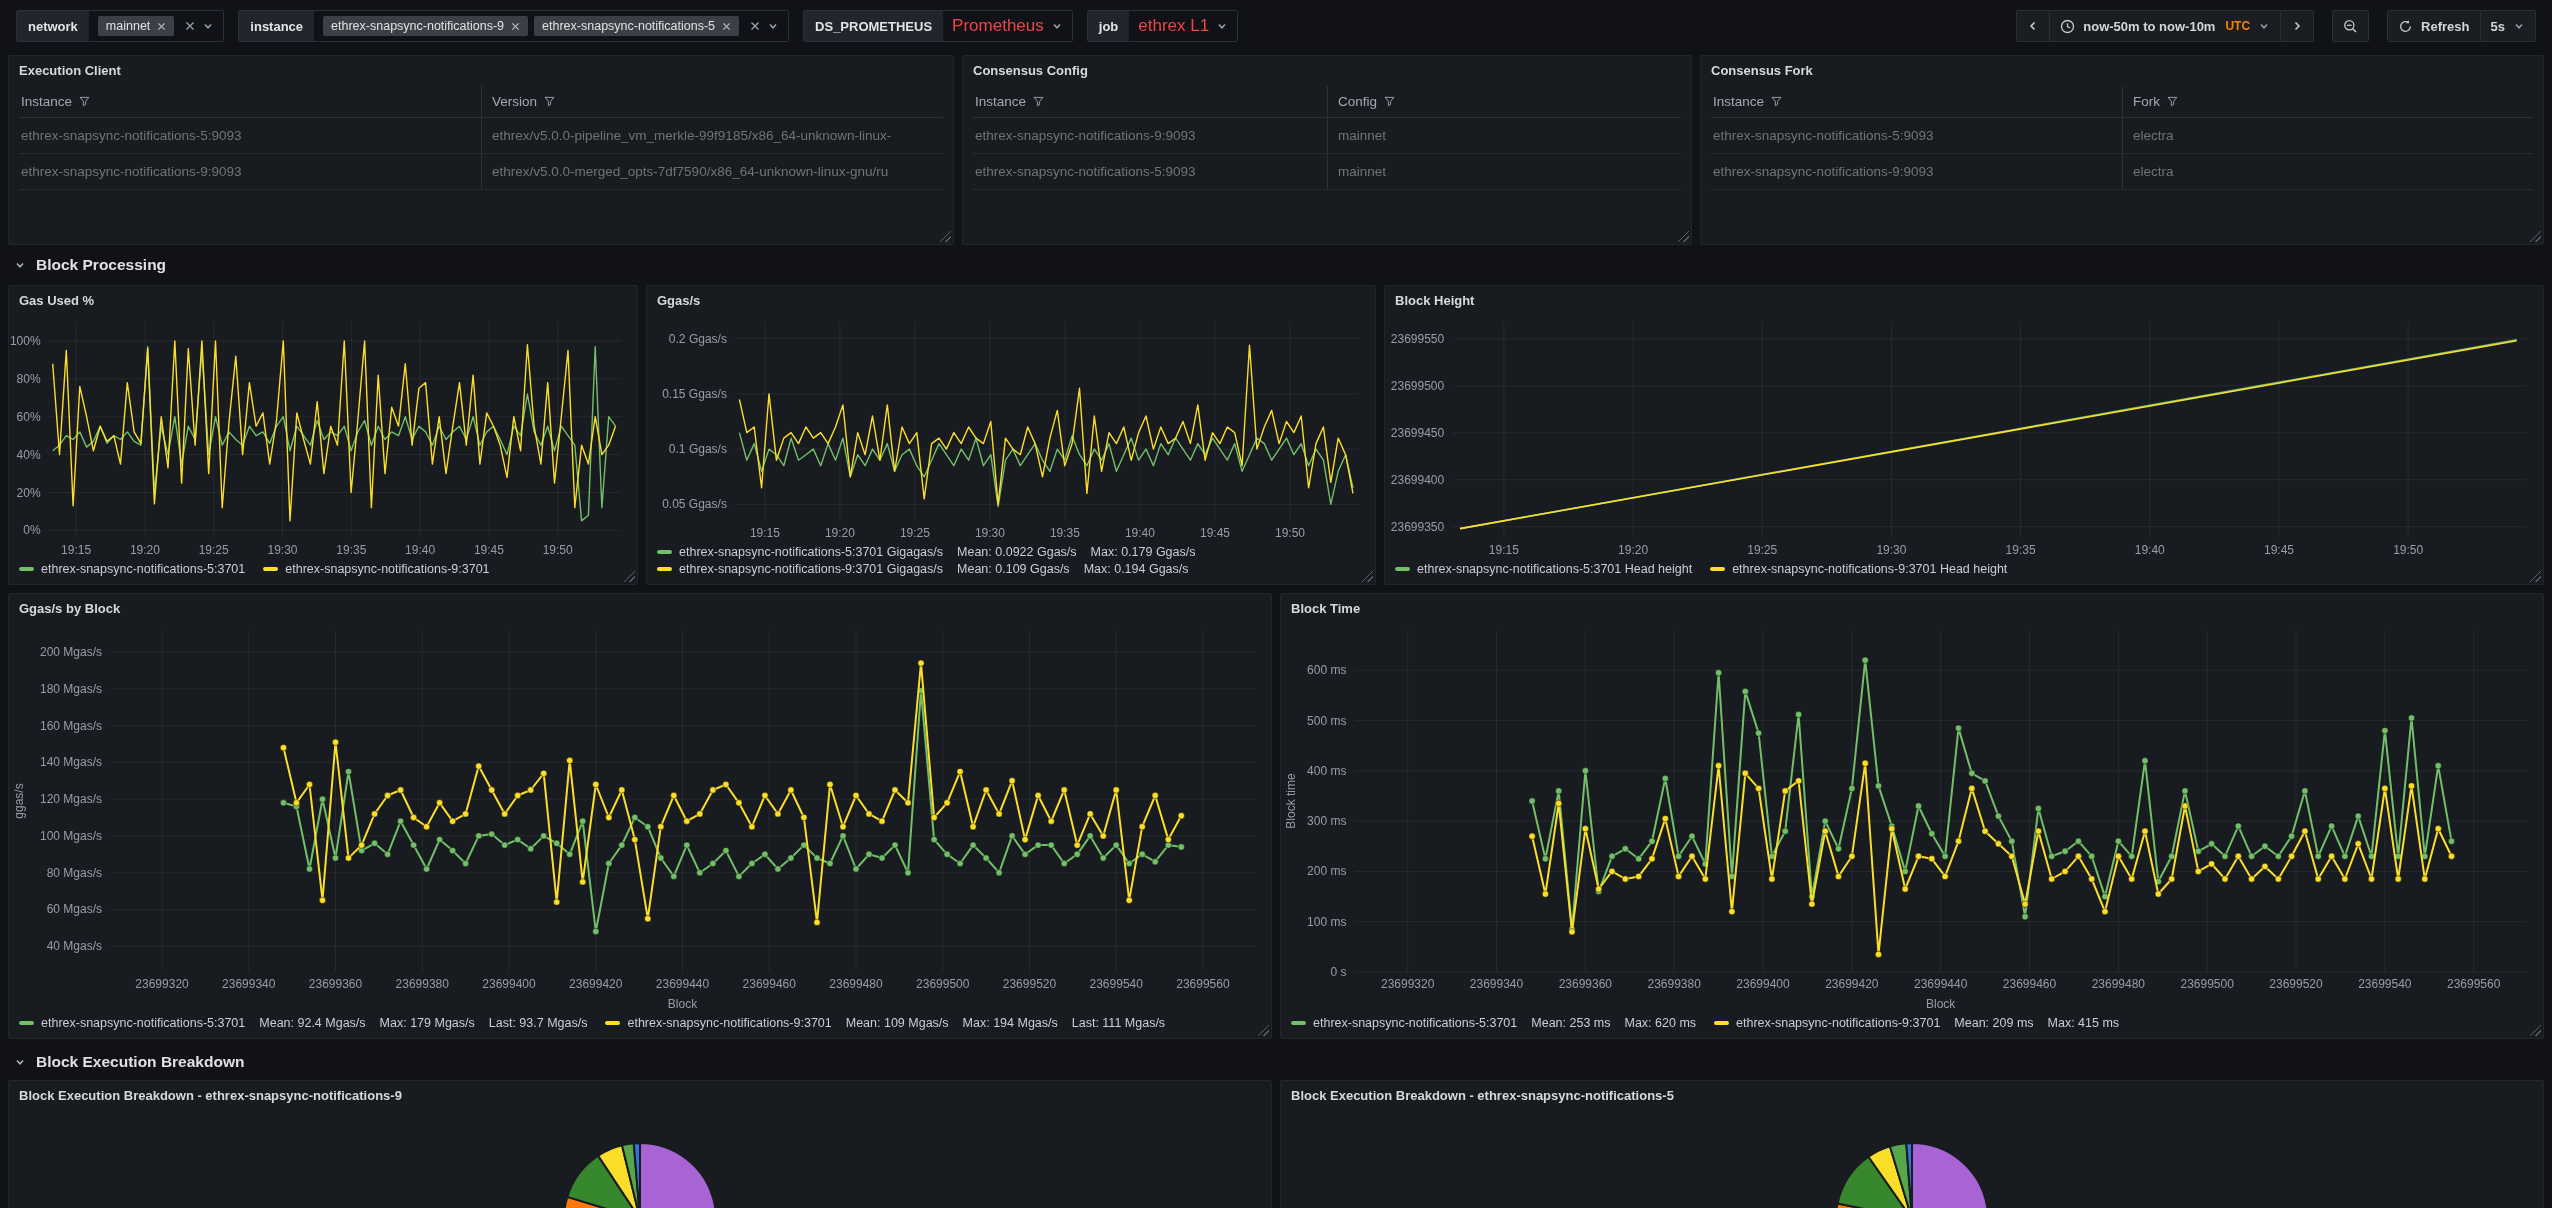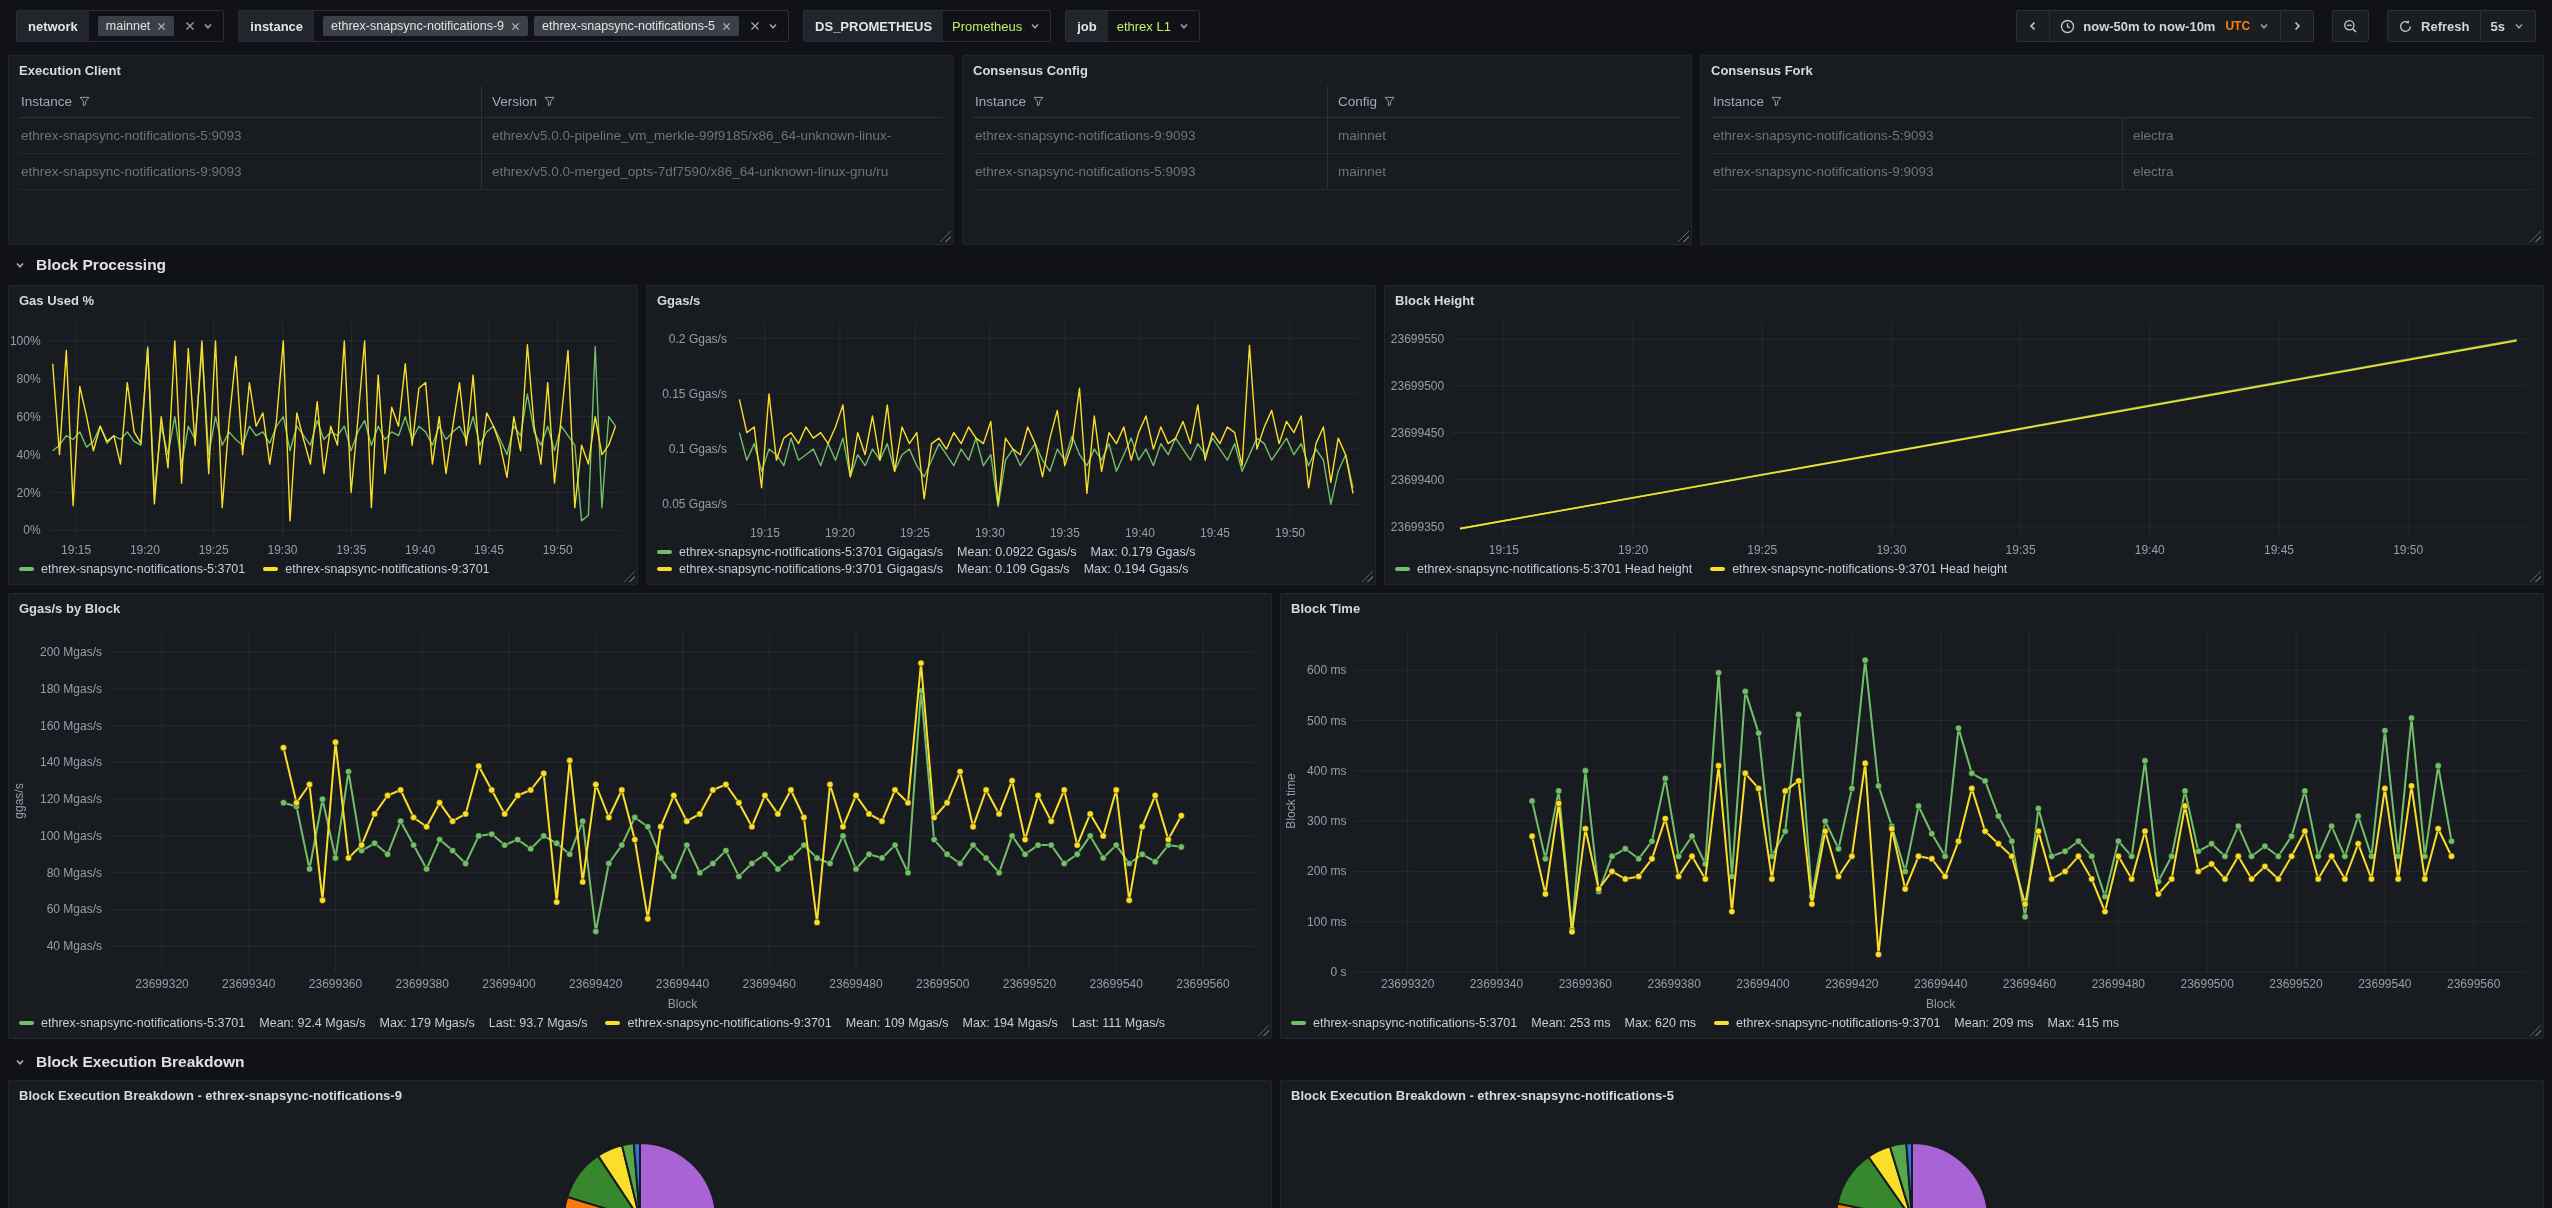--- a/index.html
+++ b/index.html
@@ -13,21 +13,21 @@
   .fgroup { display:inline-flex; align-items:stretch; height:32px;
     border:1px solid #2c3036; border-radius:2px; overflow:hidden; background:#111217; }
   .glabel { display:flex; align-items:center; padding:0 11px; background:#22252b;
     font-size:13px; font-weight:700; color:#e3e4e6; white-space:nowrap; }
   .gvals { display:flex; align-items:center; gap:7px; padding:0 9px; background:#111217; }
   .tag { display:inline-flex; align-items:center; gap:7px; background:#3c4046; color:#e0e1e3;
     border-radius:2px; padding:3px 8px; font-size:12.5px; white-space:nowrap; }
   .tag svg { color:#b3b7bd; }
   .gclear { display:inline-flex; align-items:center; color:#9aa0a8; margin-left:4px; }
   .caret { display:inline-flex; align-items:center; color:#9aa0a8; }
-  .gvaltext { font-size:13px; color:#bef264; white-space:nowrap; }
+  .gvaltext { font-size:17px; color:#ef4444; white-space:nowrap; }
 
   .tcontrols { margin-left:auto; display:flex; align-items:center; gap:18px; padding-right:0;border-radius:15px; }
   .seg { display:flex; }
   .btn { display:inline-flex; align-items:center; gap:8px; height:32px; padding:0 10px;
     background:#1a1d22; border:1px solid #2c3036; color:#d5d6d9; font-size:13px; font-weight:700;
     white-space:nowrap; }
   .seg .btn + .btn { margin-left:-1px; }
   .seg .btn:first-child { border-radius:2px 0 0 2px;justify-content:space-between; }
   .seg .btn:last-child { border-radius:0 2px 2px 0; }
   .btn.single { border-radius:2px; }
@@ -274,20 +274,26 @@
         </div>
       </div>
     <span class="rsz"></span>
   </section>
   <section class="panel" style="left:1700px;top:55px;width:844px;height:190px">
     <div class="ptitle">Consensus Fork</div>
     <div class="tbl">
         <div class="thead">
           <div class="th">
             <span>Instance</span>
+            <svg width="11" height="11" viewBox="0 0 12 12">
+              <path d="M1.2 1.5h9.6L7.2 5.9v3.4L4.8 10.6V5.9Z" fill="none" stroke="currentColor" stroke-width="1"></path>
+            </svg>
+          </div>
+          <div class="th">
+            <span>Fork</span>
             <svg width="11" height="11" viewBox="0 0 12 12">
               <path d="M1.2 1.5h9.6L7.2 5.9v3.4L4.8 10.6V5.9Z" fill="none" stroke="currentColor" stroke-width="1"></path>
             </svg>
           </div>
         </div>
         <div class="trow">
           <div class="td">ethrex-snapsync-notifications-5:9093</div>
           <div class="td">electra</div>
         </div>
         <div class="trow">

